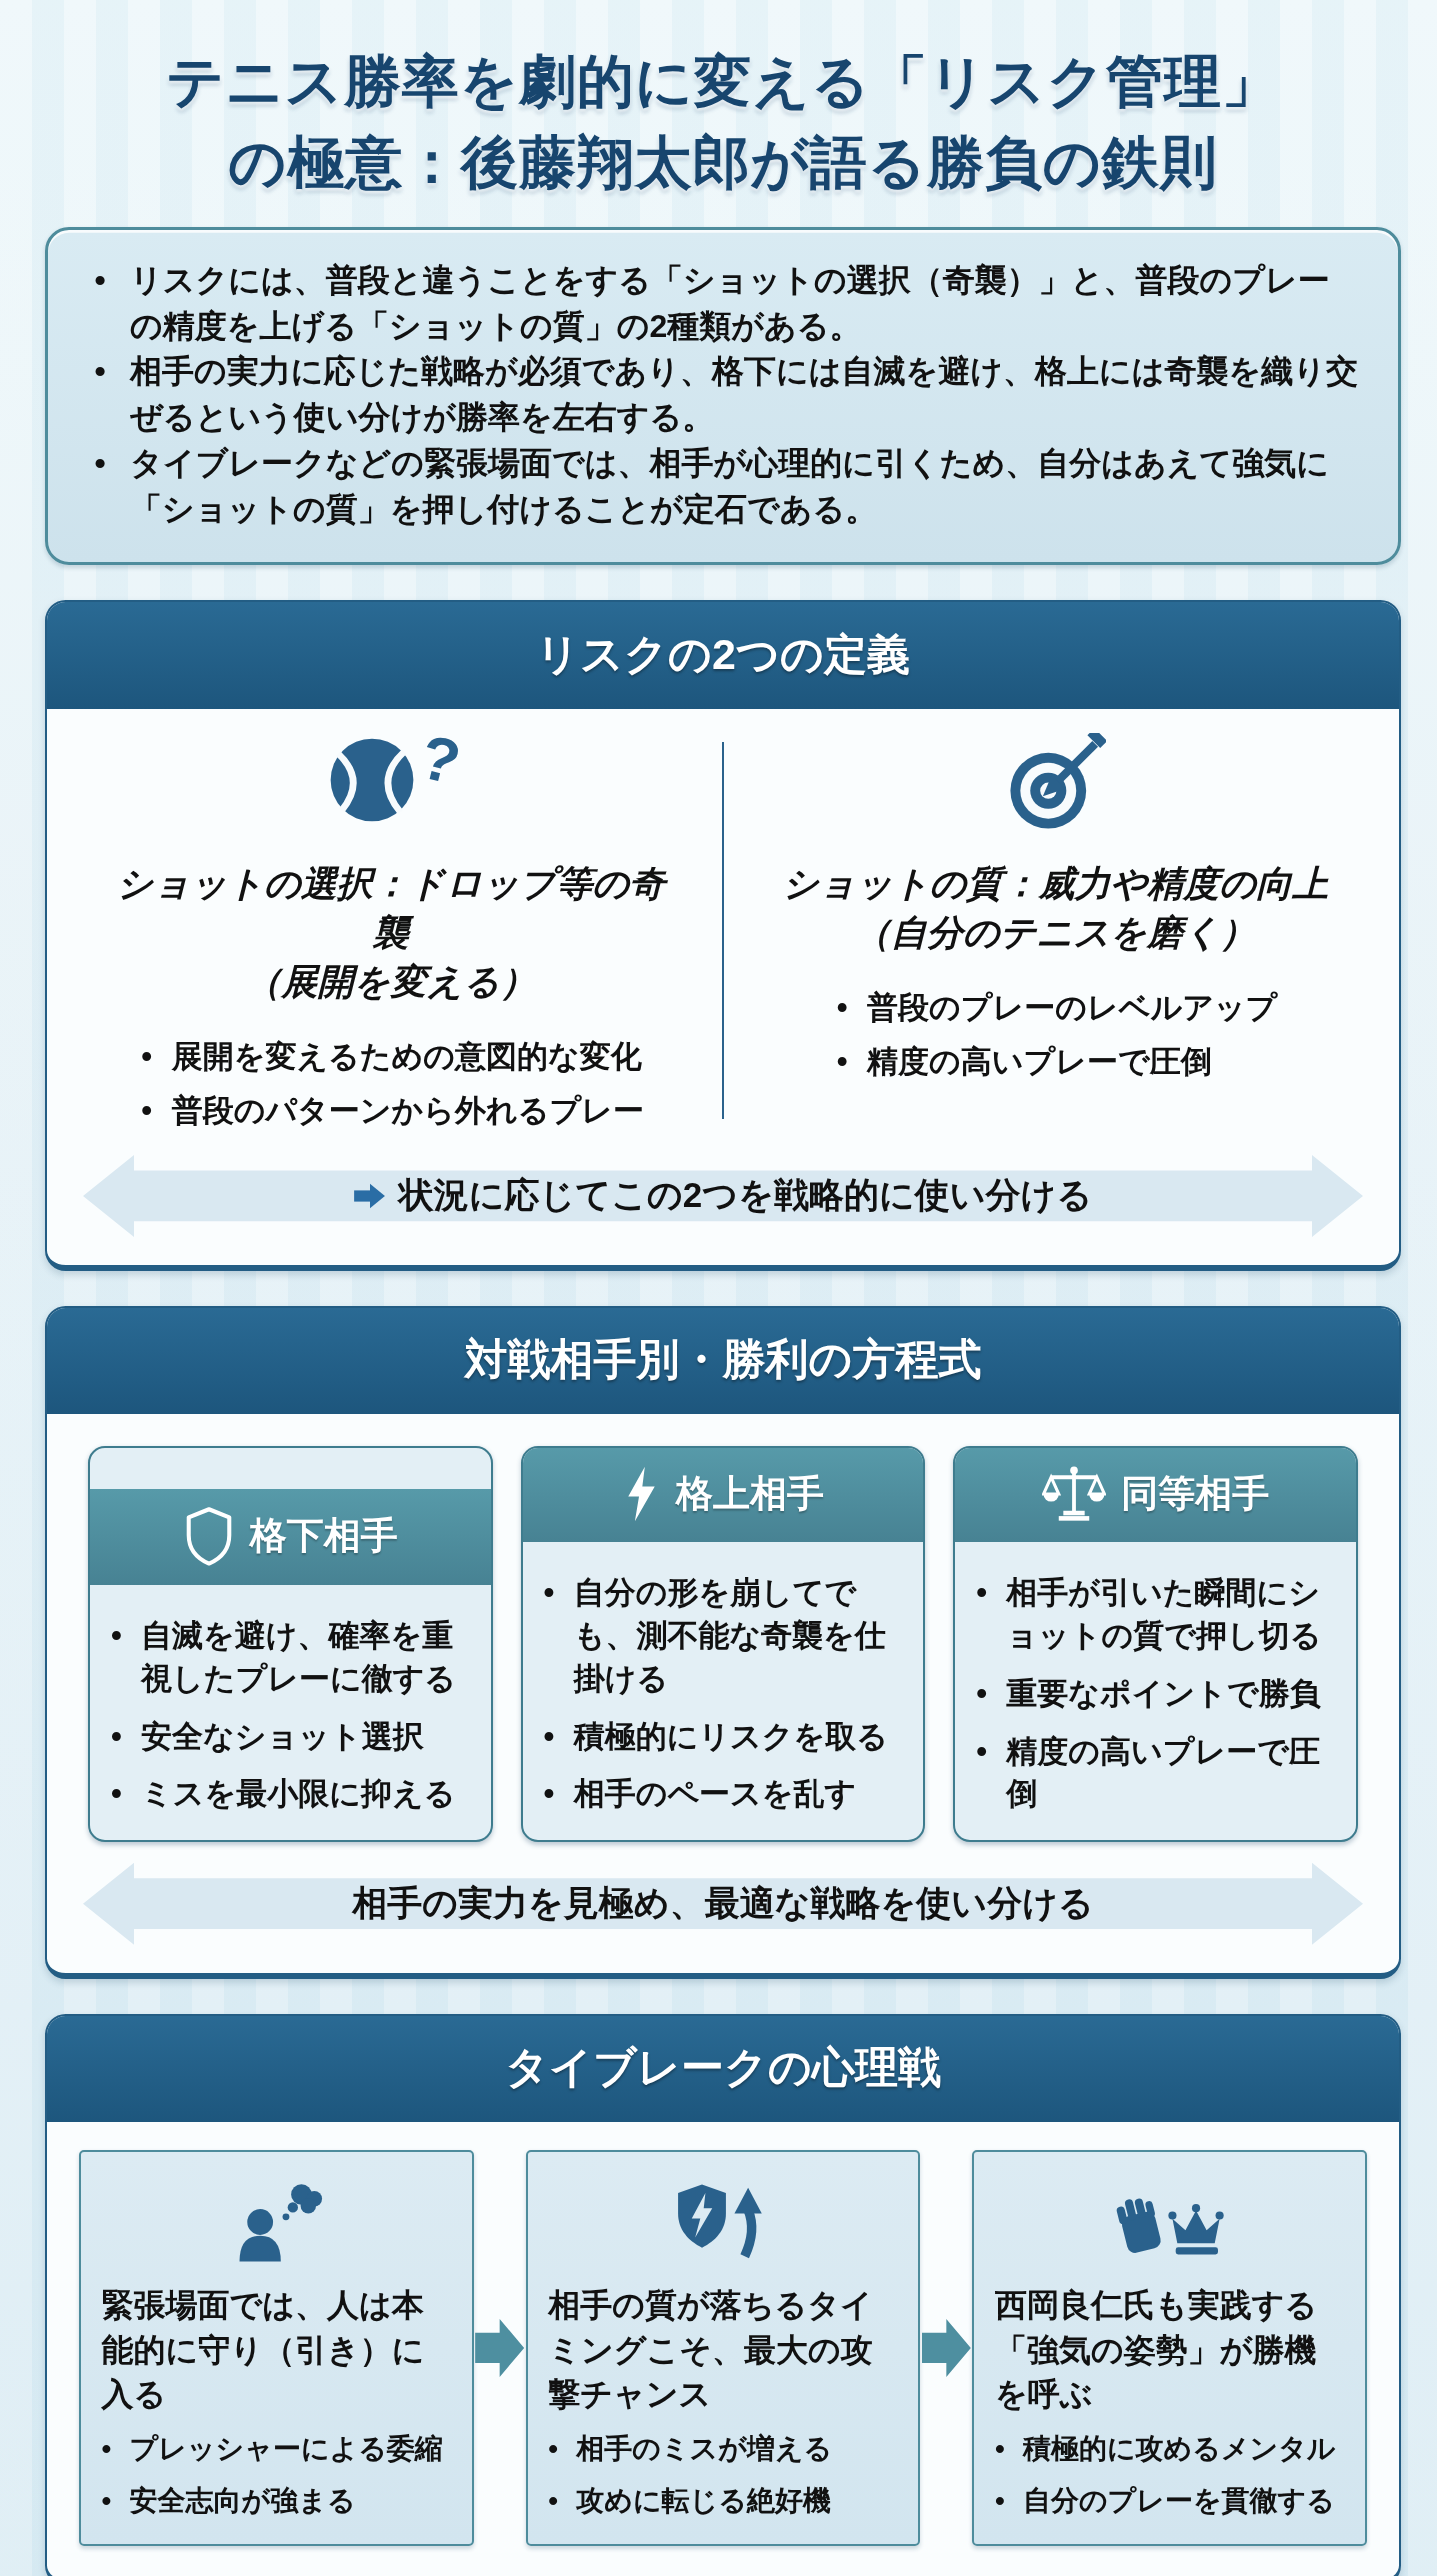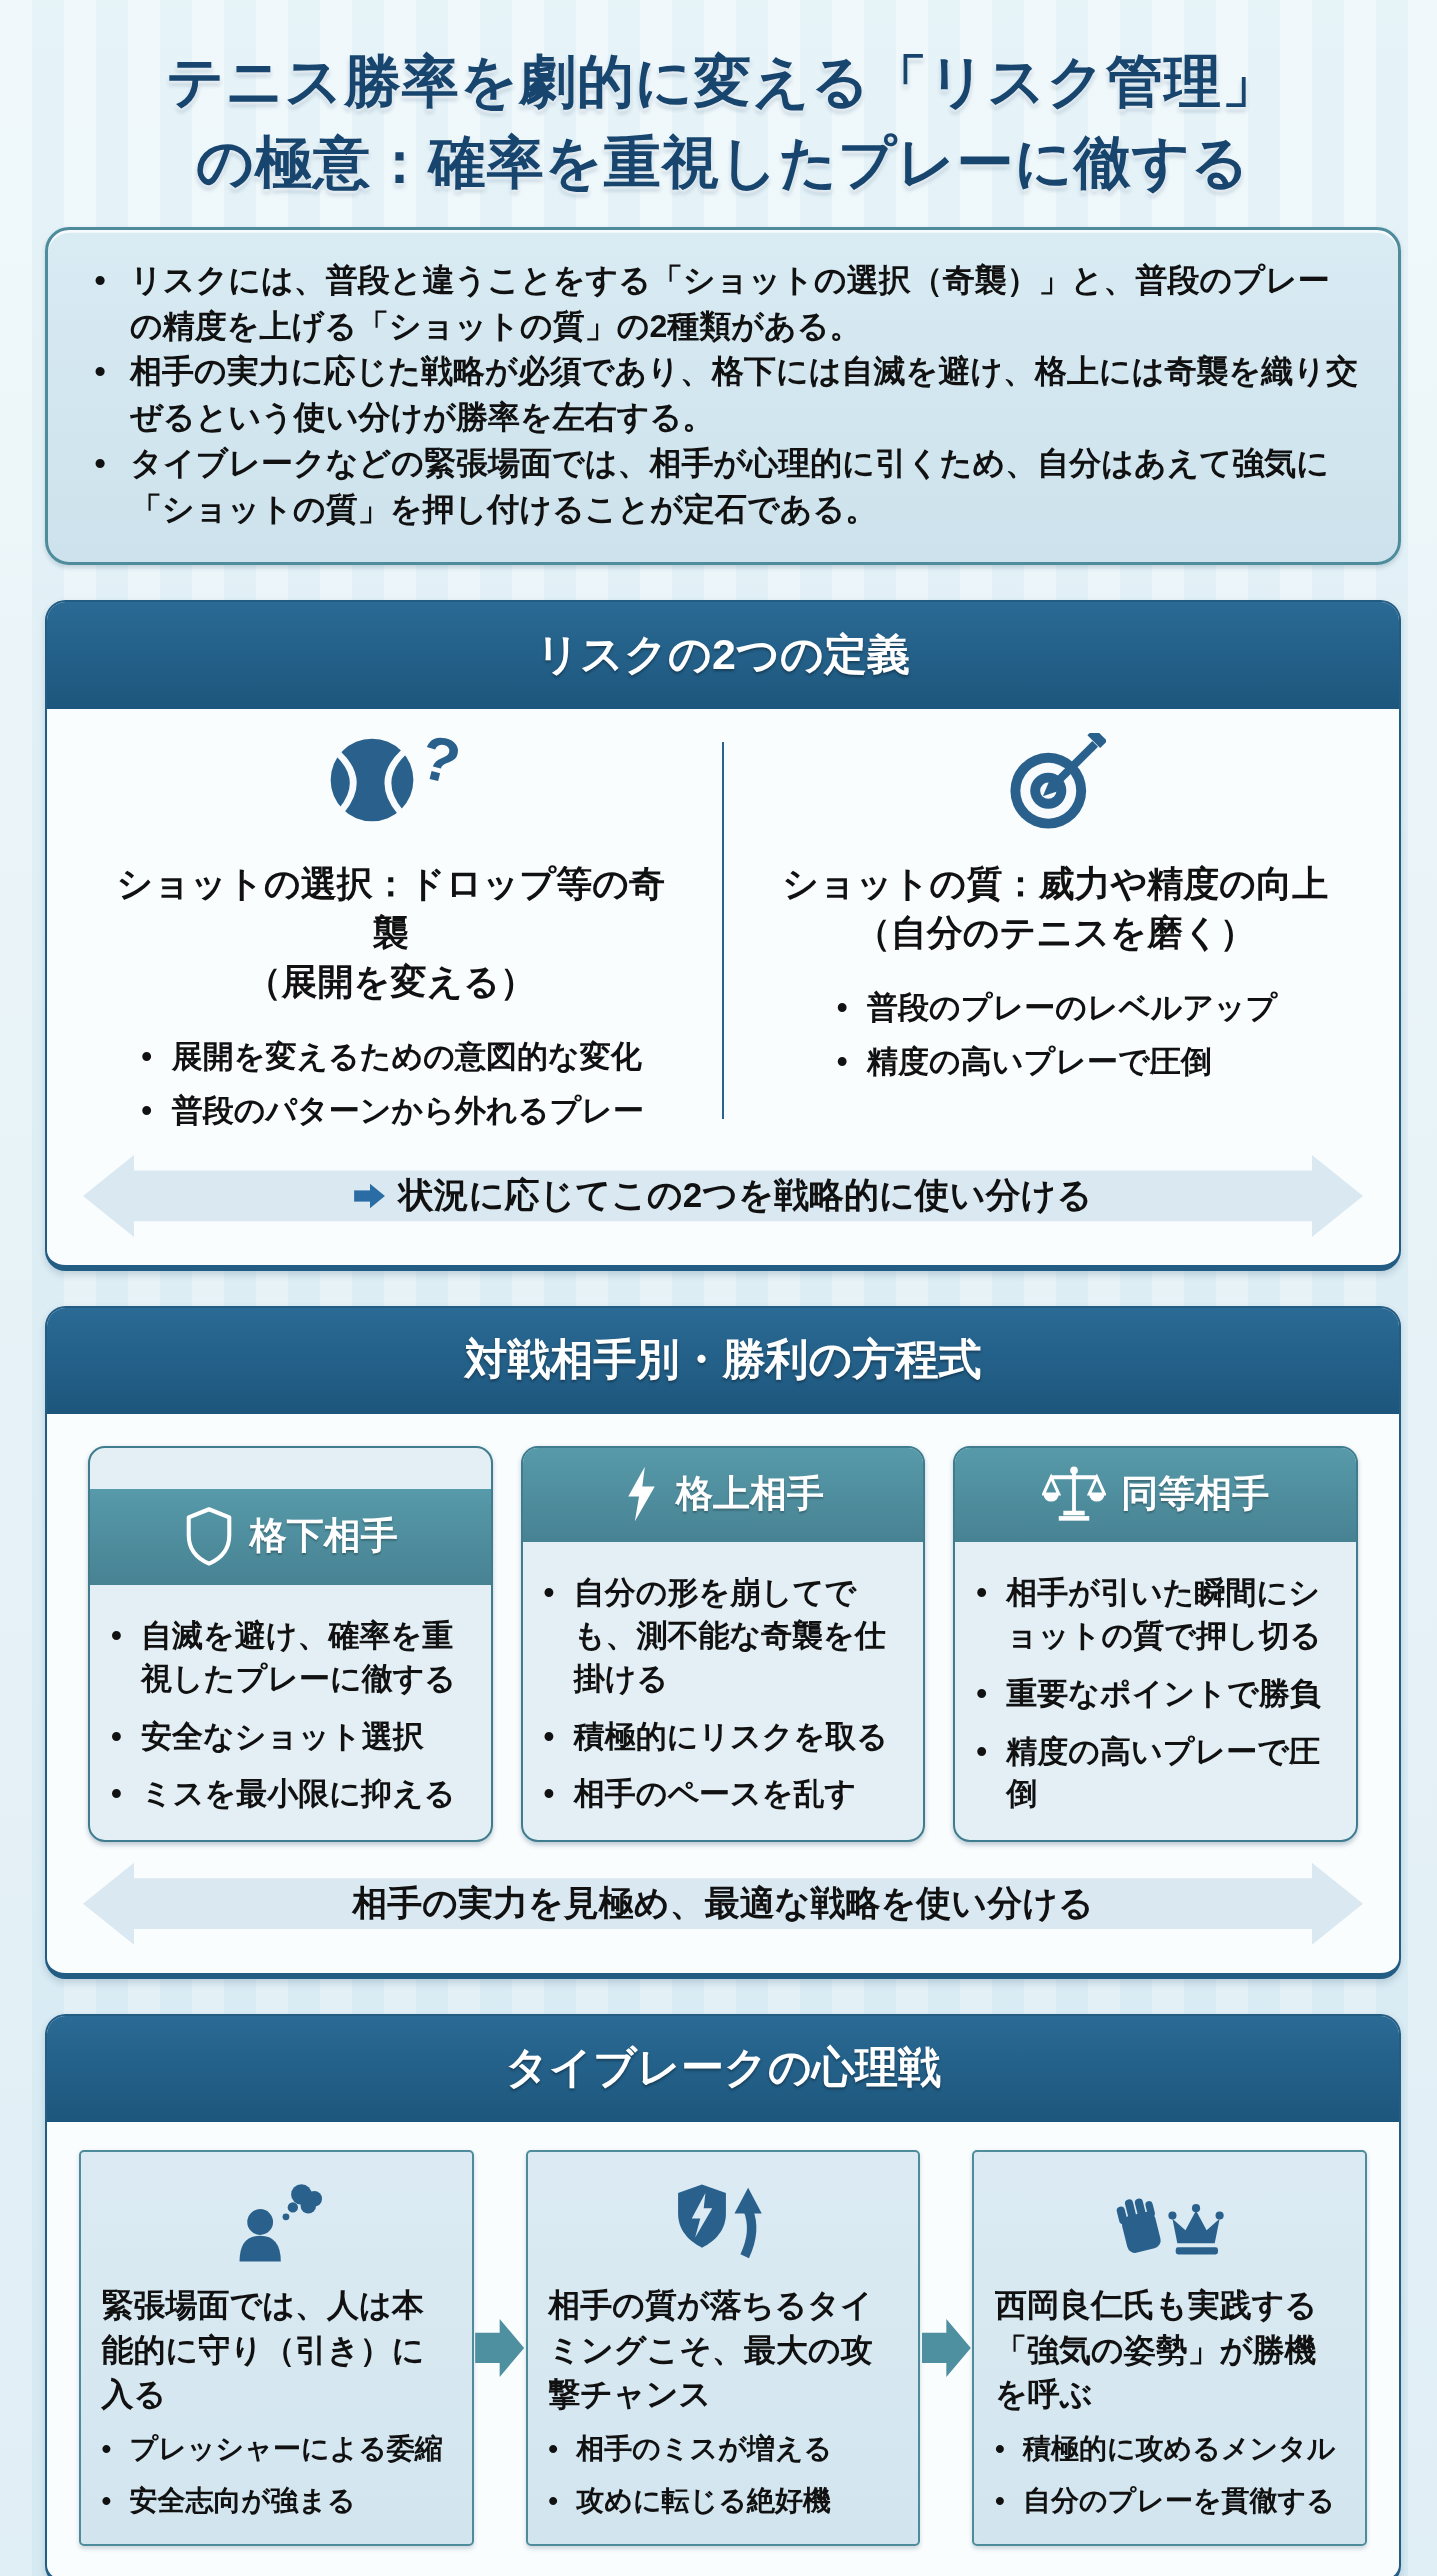--- a/index.html
+++ b/index.html
@@ -56,21 +56,21 @@
     display: flex; align-items: center; justify-content: center; gap: 13px;
     font-size: 35px;
   }
 
   
   .def-grid { display: grid; grid-template-columns: 1fr 2.8px 1fr; padding: 24px 13px 0; }
   .def-divider { background: #2a628c; margin: 9.4px 0 15px; }
   .def-col { padding: 0 39px; text-align: center; }
   .def-icon { height: 114px; display: flex; align-items: flex-start; justify-content: center; }
   .qmark { font-size: 62px; color: #2a618c; transform: rotate(14deg) translateY(-9.4px); }
-  .def-heading { font-size: 36px; line-height: 1.36; margin-top: 13px; }
+  .def-heading { font-size: 36px; line-height: 1.36; margin-top: 13px; font-style: italic; }
   .def-bullets { display: inline-block; text-align: left; margin-top: 19px; }
   .def-bullets li { font-size: 31px; line-height: 1.45; position: relative; padding-left: 34px; margin-top: 9.4px; }
   .def-bullets li::before { content: "•"; position: absolute; left: 3.7px; }
 
   
   .opp-grid { display: grid; grid-template-columns: repeat(3, 1fr); gap: 28px; padding: 32px 41px 0; }
   .opp-card {
     border: 2.8px solid #3e7c8e; border-radius: 17px; overflow: hidden;
     background: #e3eff5; box-shadow: 0 2.8px 5.6px rgba(30,70,100,.28);
     display: flex; flex-direction: column; justify-content: flex-end;
@@ -110,21 +110,21 @@
 
   .icon { flex: 0 0 auto; }
 </style>
 </head>
 <body>
 
 <div class="wrap">
 
   <div class="title">
     <div>テニス勝率を劇的に変える「リスク管理」</div>
-    <div>の極意：確率を重視したプレーに徹する</div>
+    <div>の極意：後藤翔太郎が語る勝負の鉄則</div>
   </div>
 
   <div class="summary">
     <ul>
       <li>リスクには、普段と違うことをする「ショットの選択（奇襲）」と、普段のプレーの精度を上げる「ショットの質」の2種類がある。</li>
       <li>相手の実力に応じた戦略が必須であり、格下には自滅を避け、格上には奇襲を織り交ぜるという使い分けが勝率を左右する。</li>
       <li>タイブレークなどの緊張場面では、相手が心理的に引くため、自分はあえて強気に「ショットの質」を押し付けることが定石である。</li>
     </ul>
   </div>
 

